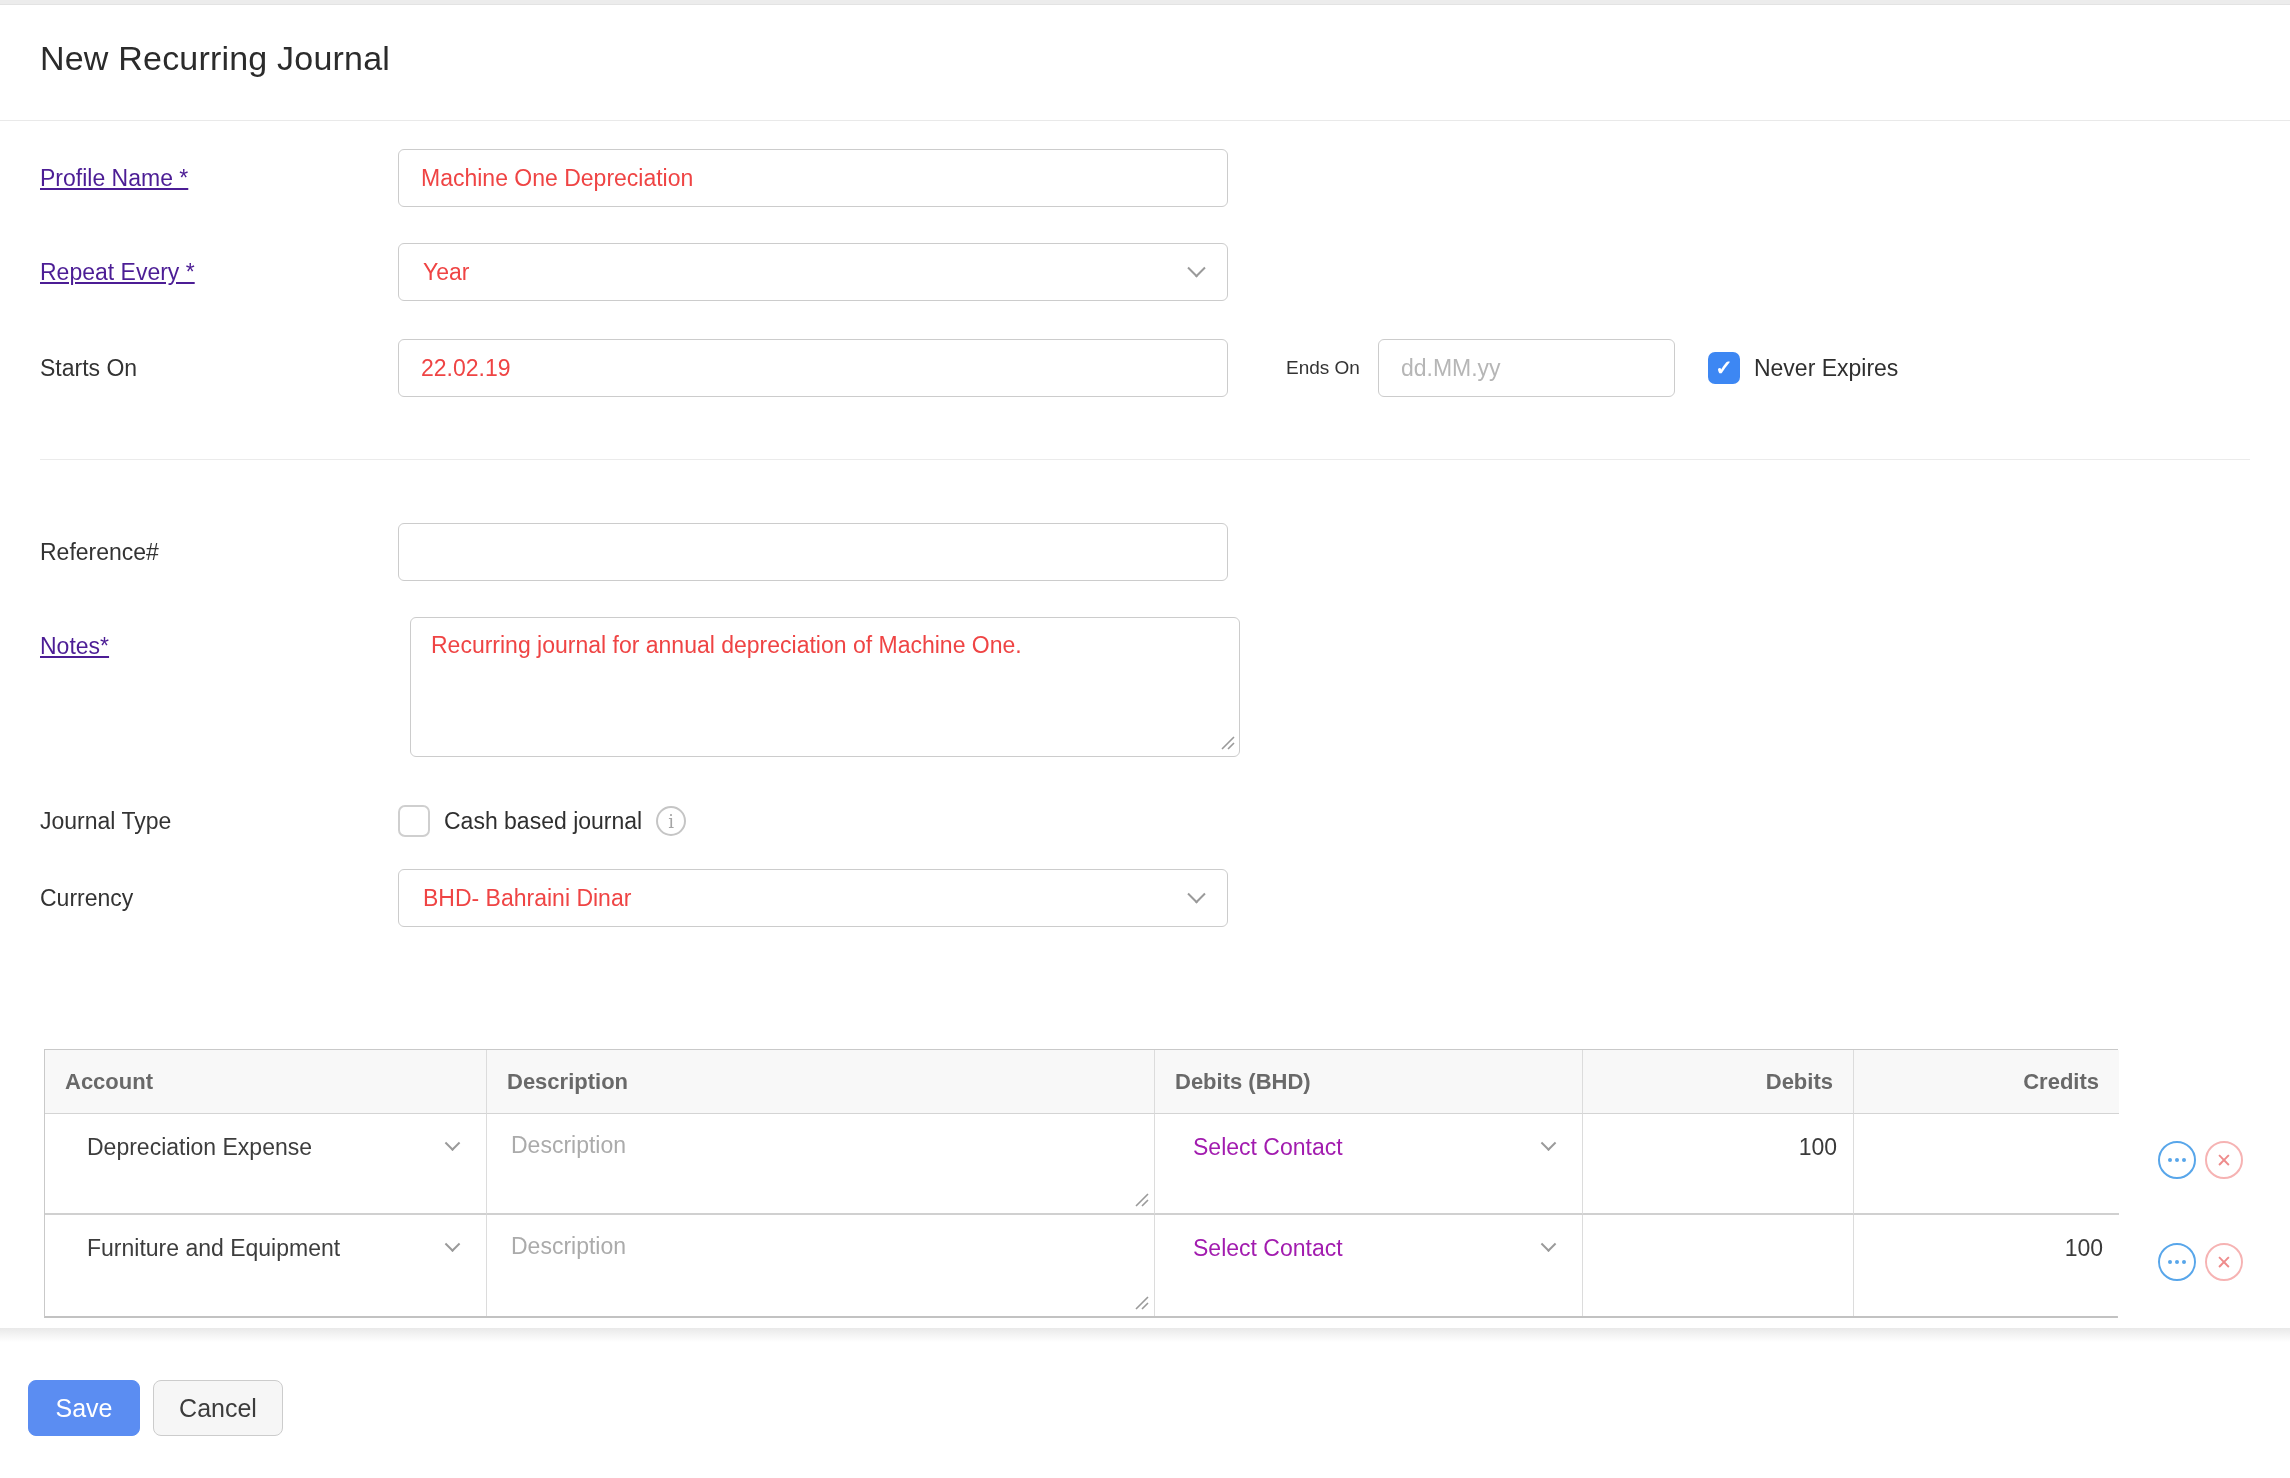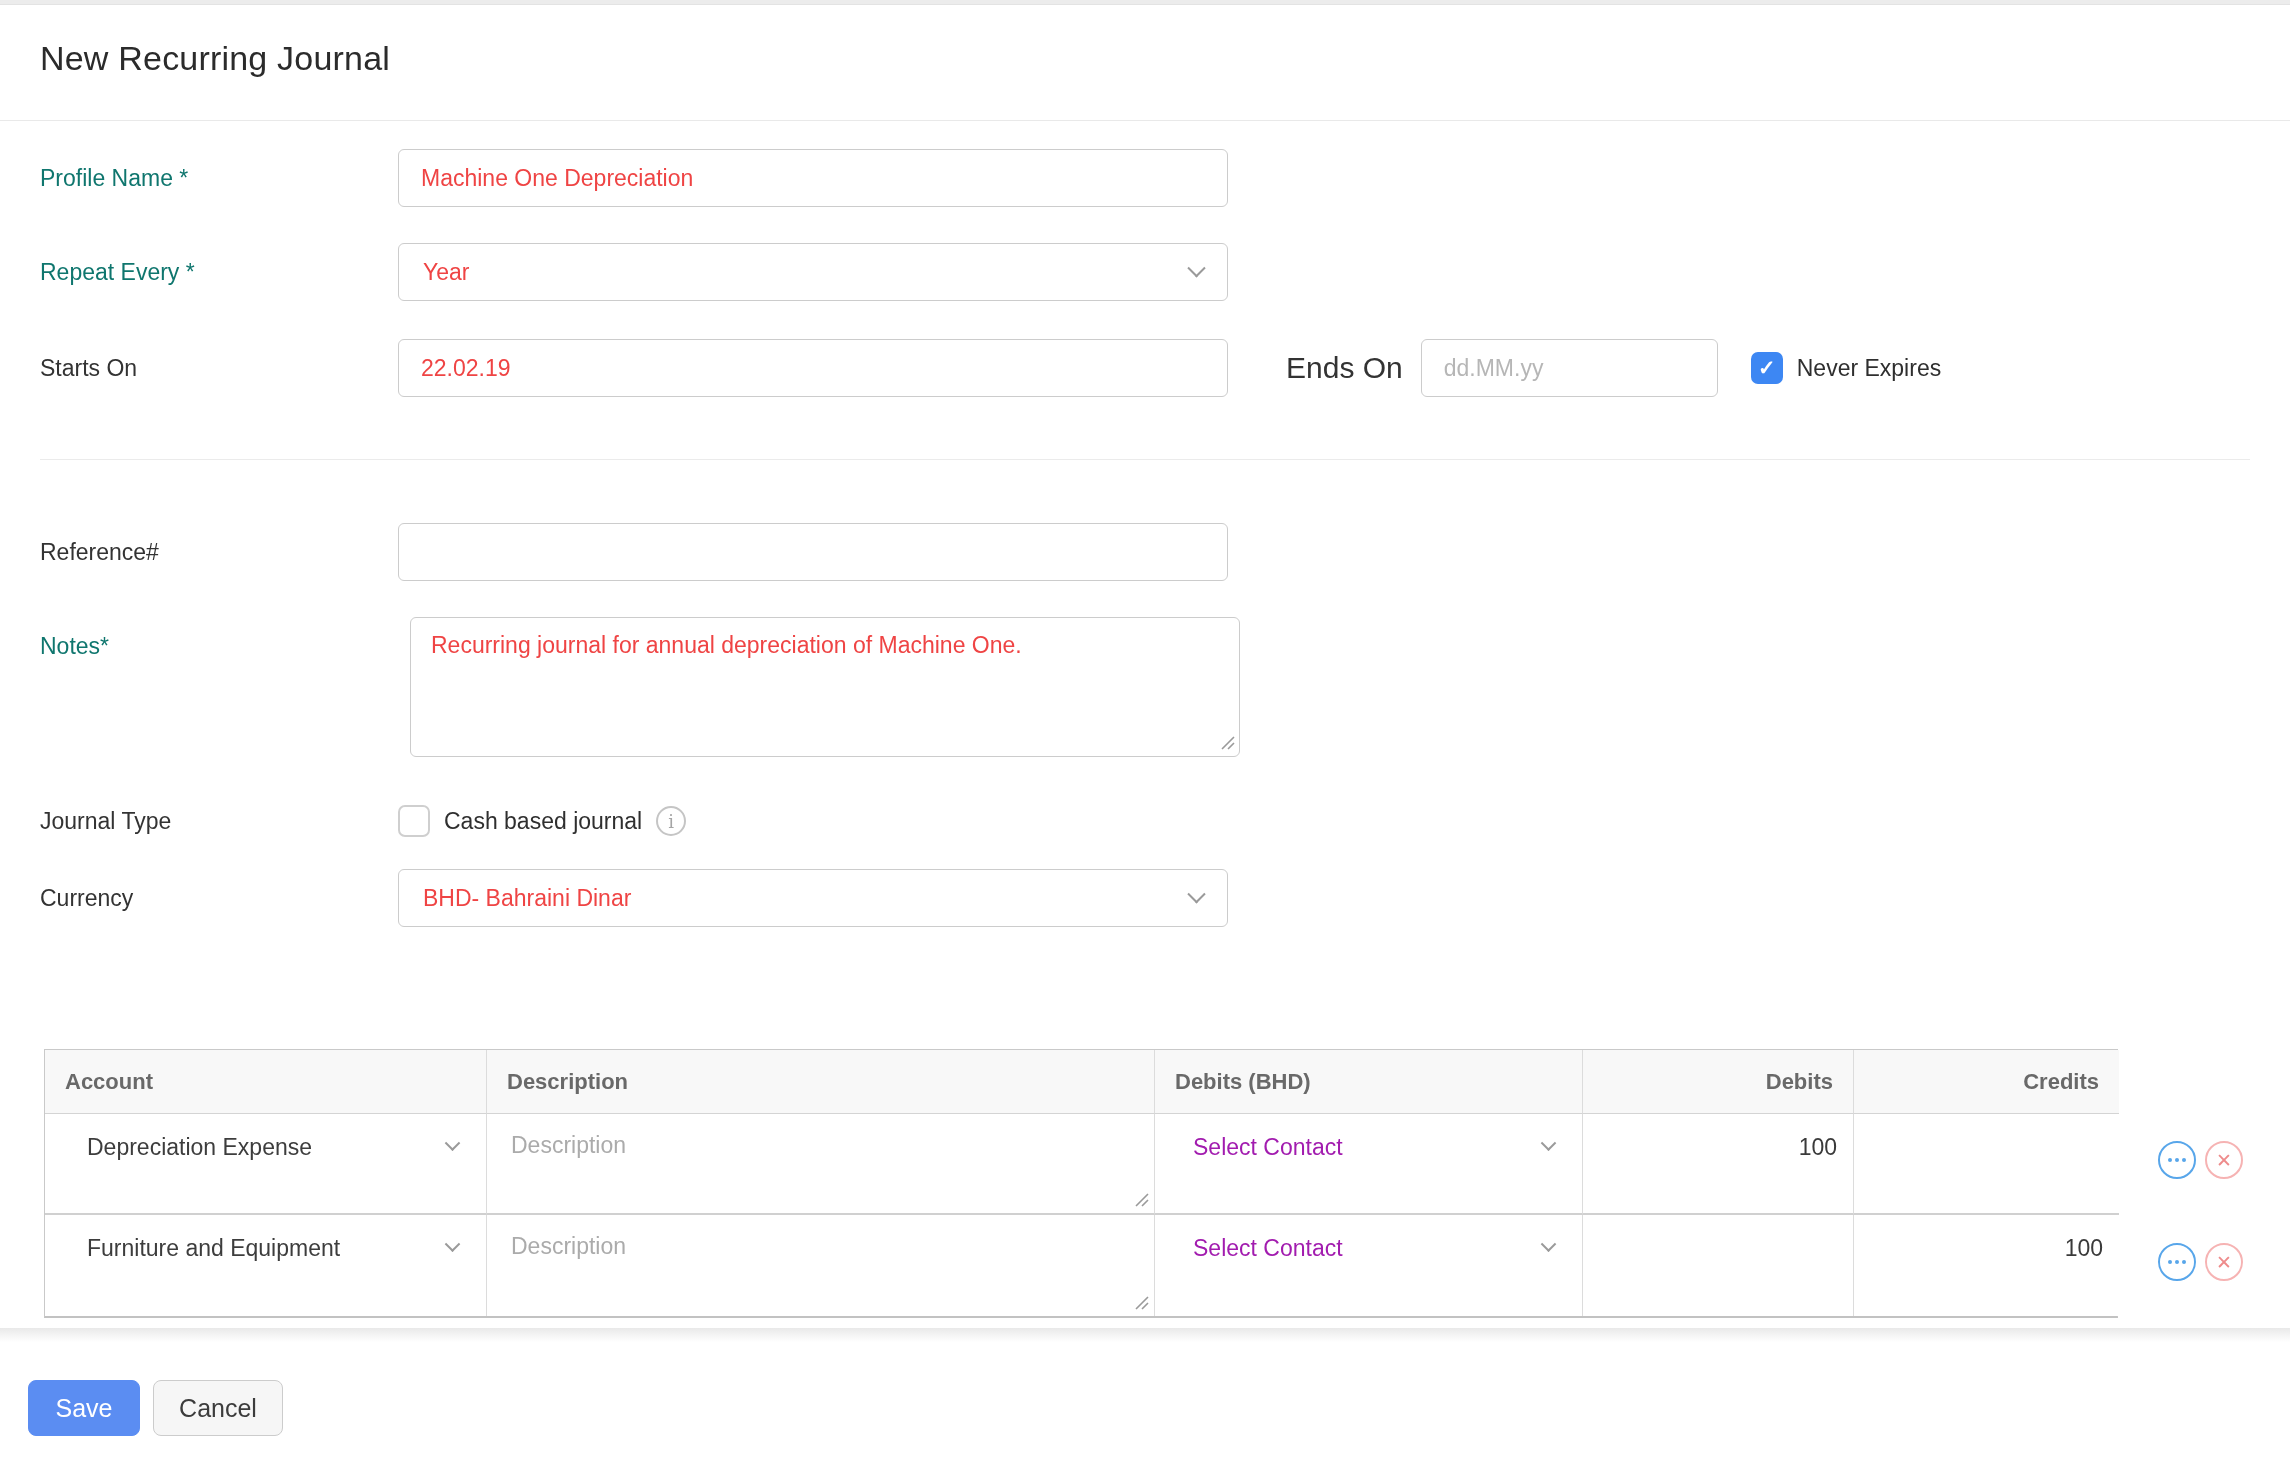--- a/index.html
+++ b/index.html
@@ -16,21 +16,21 @@
 
   
   header { padding: 34px 40px 42px 40px; border-bottom: 1px solid #e9e9e9; }
   h1 { font-size: 34px; font-weight: 400; color: #2b2b2b; letter-spacing: 0.2px; }
 
   
   .form { padding: 0 40px; }
   .row { display: flex; align-items: center; }
   .row.top { align-items: flex-start; gap: 12px; }
   .lbl { width: 358px; font-size: 23px; color: #333333; flex-shrink: 0; }
-  .lbl.req { color: #0f766e; }
+  .lbl.req { color: #4c1d95; text-decoration: underline; }
   .txt, .select, textarea {
     border: 1px solid #cccccc;
     border-radius: 6px;
     font-family: "Liberation Sans", sans-serif;
     font-size: 23px;
     color: #ef4444;
     background: #ffffff;
   }
   .txt { height: 58px; padding: 0 22px; outline: none; }
   .txt::placeholder { color: #b6b6b6; }
@@ -48,21 +48,21 @@
   }
   .mt1 { margin-top: 28px; }
   .mt2 { margin-top: 36px; }
   .mt3 { margin-top: 38px; }
   .divider { margin-top: 62px; border-top: 1px solid #ebebeb; }
   .mt4 { margin-top: 63px; }
   .mt5 { margin-top: 36px; }
   .mt6 { margin-top: 48px; }
   .mt7 { margin-top: 32px; }
 
-  .ends-label { font-size: 30px; color: #333; margin-left: 58px; }
+  .ends-label { font-size: 19px; color: #333; margin-left: 58px; }
   .ends-input { width: 297px; margin-left: 18px; }
   .ends-input::placeholder { color: #b6b6b6; }
 
   .cb-line { display: flex; align-items: center; }
   .cb {
     width: 32px; height: 32px; border-radius: 7px; cursor: pointer;
     display: flex; align-items: center; justify-content: center; flex-shrink: 0;
   }
   .cb.checked { background: #3d87f3; color: #ffffff; font-size: 21px; font-weight: 700; }
   .cb.unchecked { background: #ffffff; border: 2px solid #cfcfcf; }

